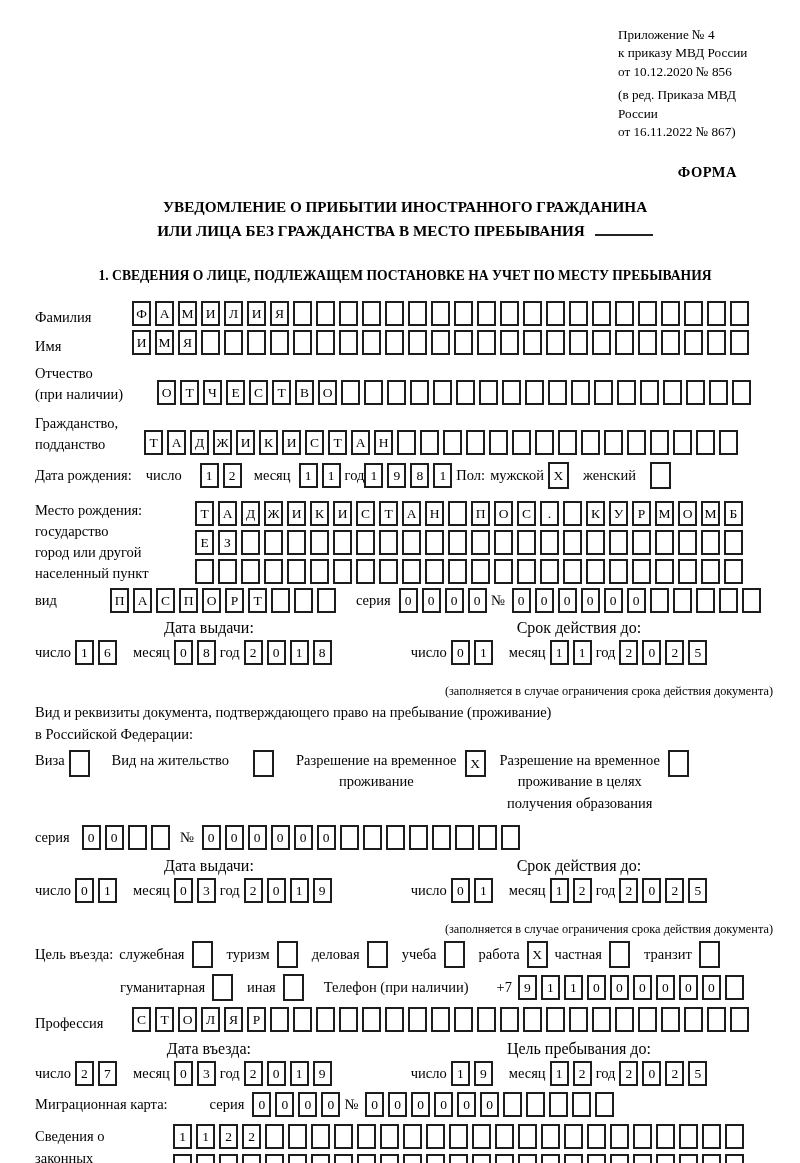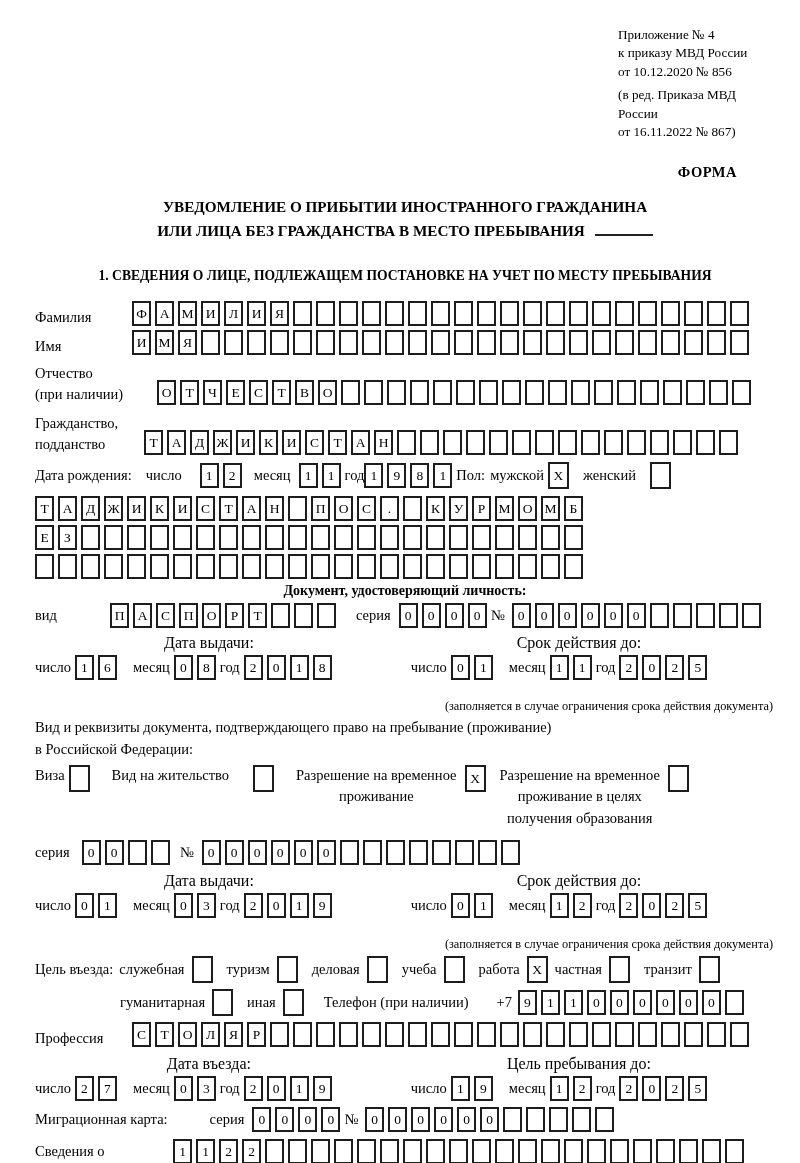--- a/index.html
+++ b/index.html
@@ -248,20 +248,26 @@
     <span>мужской</span>
     <span style="width:4px;"></span>
     <span class="cbox">X</span>
     <span style="width:14px;"></span>
     <span>женский</span>
     <span style="width:14px;"></span>
     <span class="cbox"></span>
   </div>
 
   <div class="frow">
+    <span class="lbl lbl2 w160">
+      <span>Место рождения:</span><br>
+      <span>государство</span><br>
+      <span>город или другой</span><br>
+      <span>населенный пункт</span>
+    </span>
     <span>
       <span class="cells" style="margin-bottom:4px;">
           <span class="cell">Т</span>
           <span class="cell">А</span>
           <span class="cell">Д</span>
           <span class="cell">Ж</span>
           <span class="cell">И</span>
           <span class="cell">К</span>
           <span class="cell">И</span>
           <span class="cell">С</span>
@@ -330,21 +336,20 @@
           <span class="cell"></span>
           <span class="cell"></span>
           <span class="cell"></span>
           <span class="cell"></span>
           <span class="cell"></span>
           <span class="cell"></span>
         </span>
     </span>
   </div>
 
-  <div class="center-b">Документ, удостоверяющий личность:</div>
 
   <div class="frow" style="align-items:center; margin-bottom:6px;">
     <span class="w97" style="width:75px;">вид</span>
     <span class="cells">
         <span class="cell">П</span>
         <span class="cell">А</span>
         <span class="cell">С</span>
         <span class="cell">П</span>
         <span class="cell">О</span>
         <span class="cell">Р</span>

